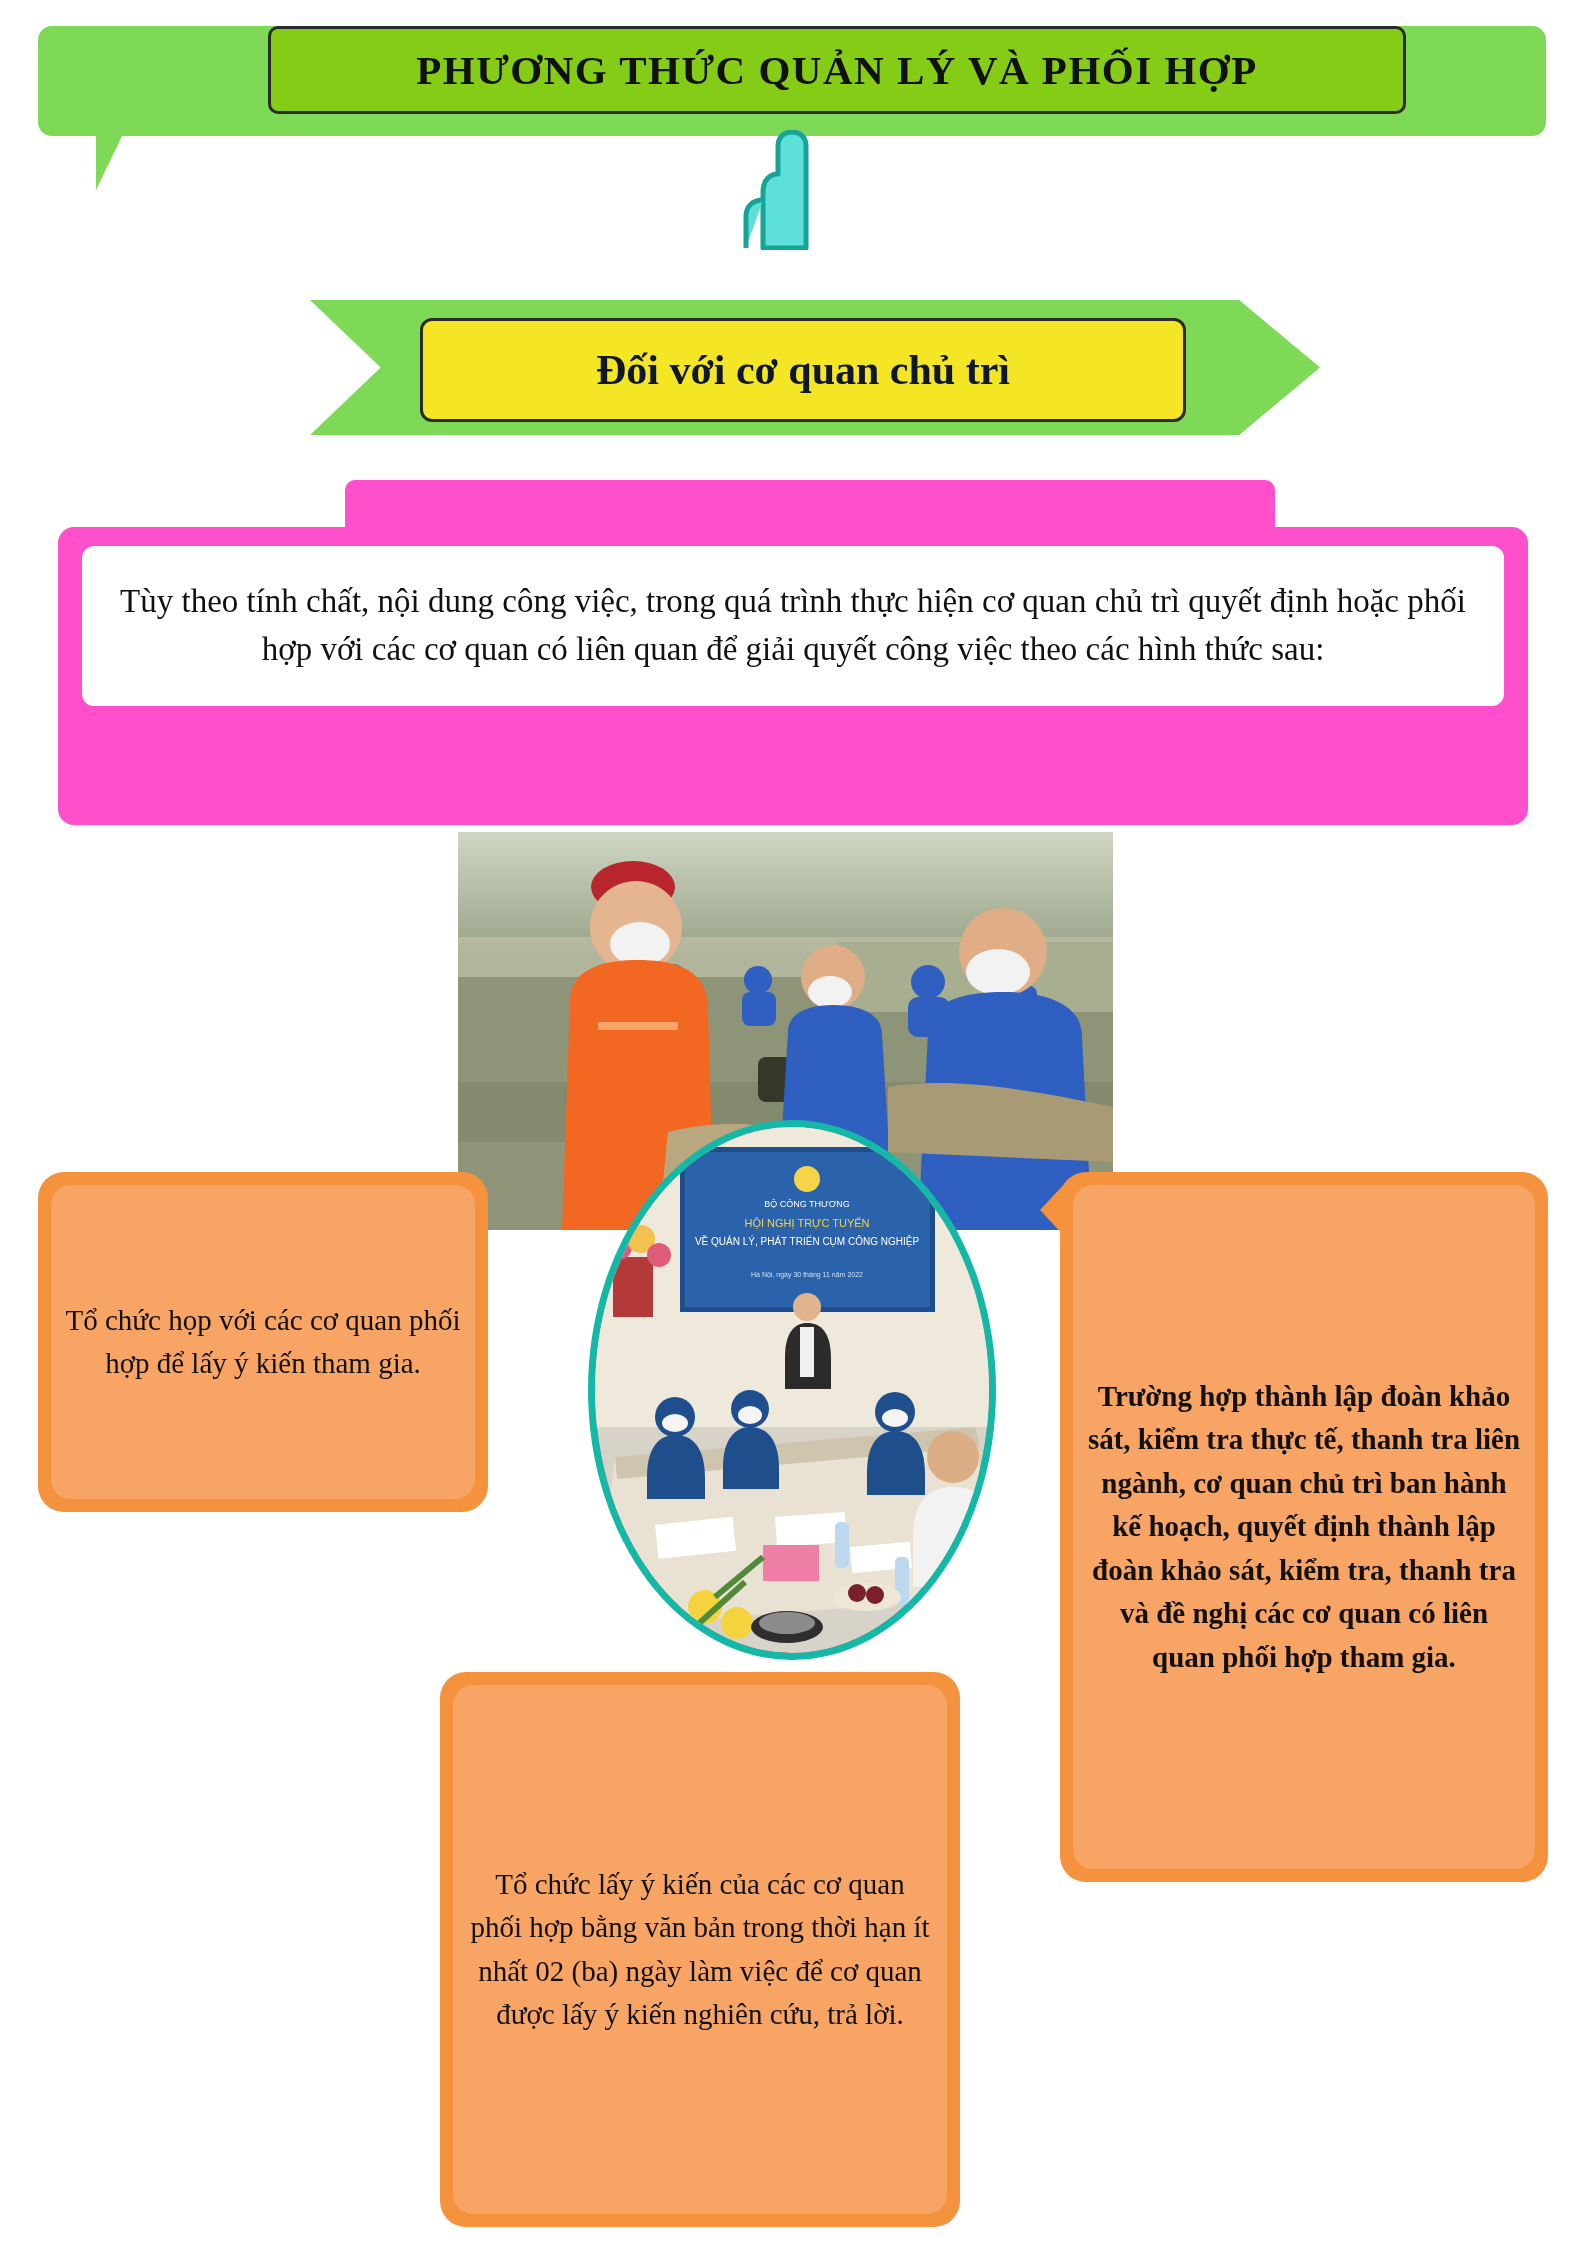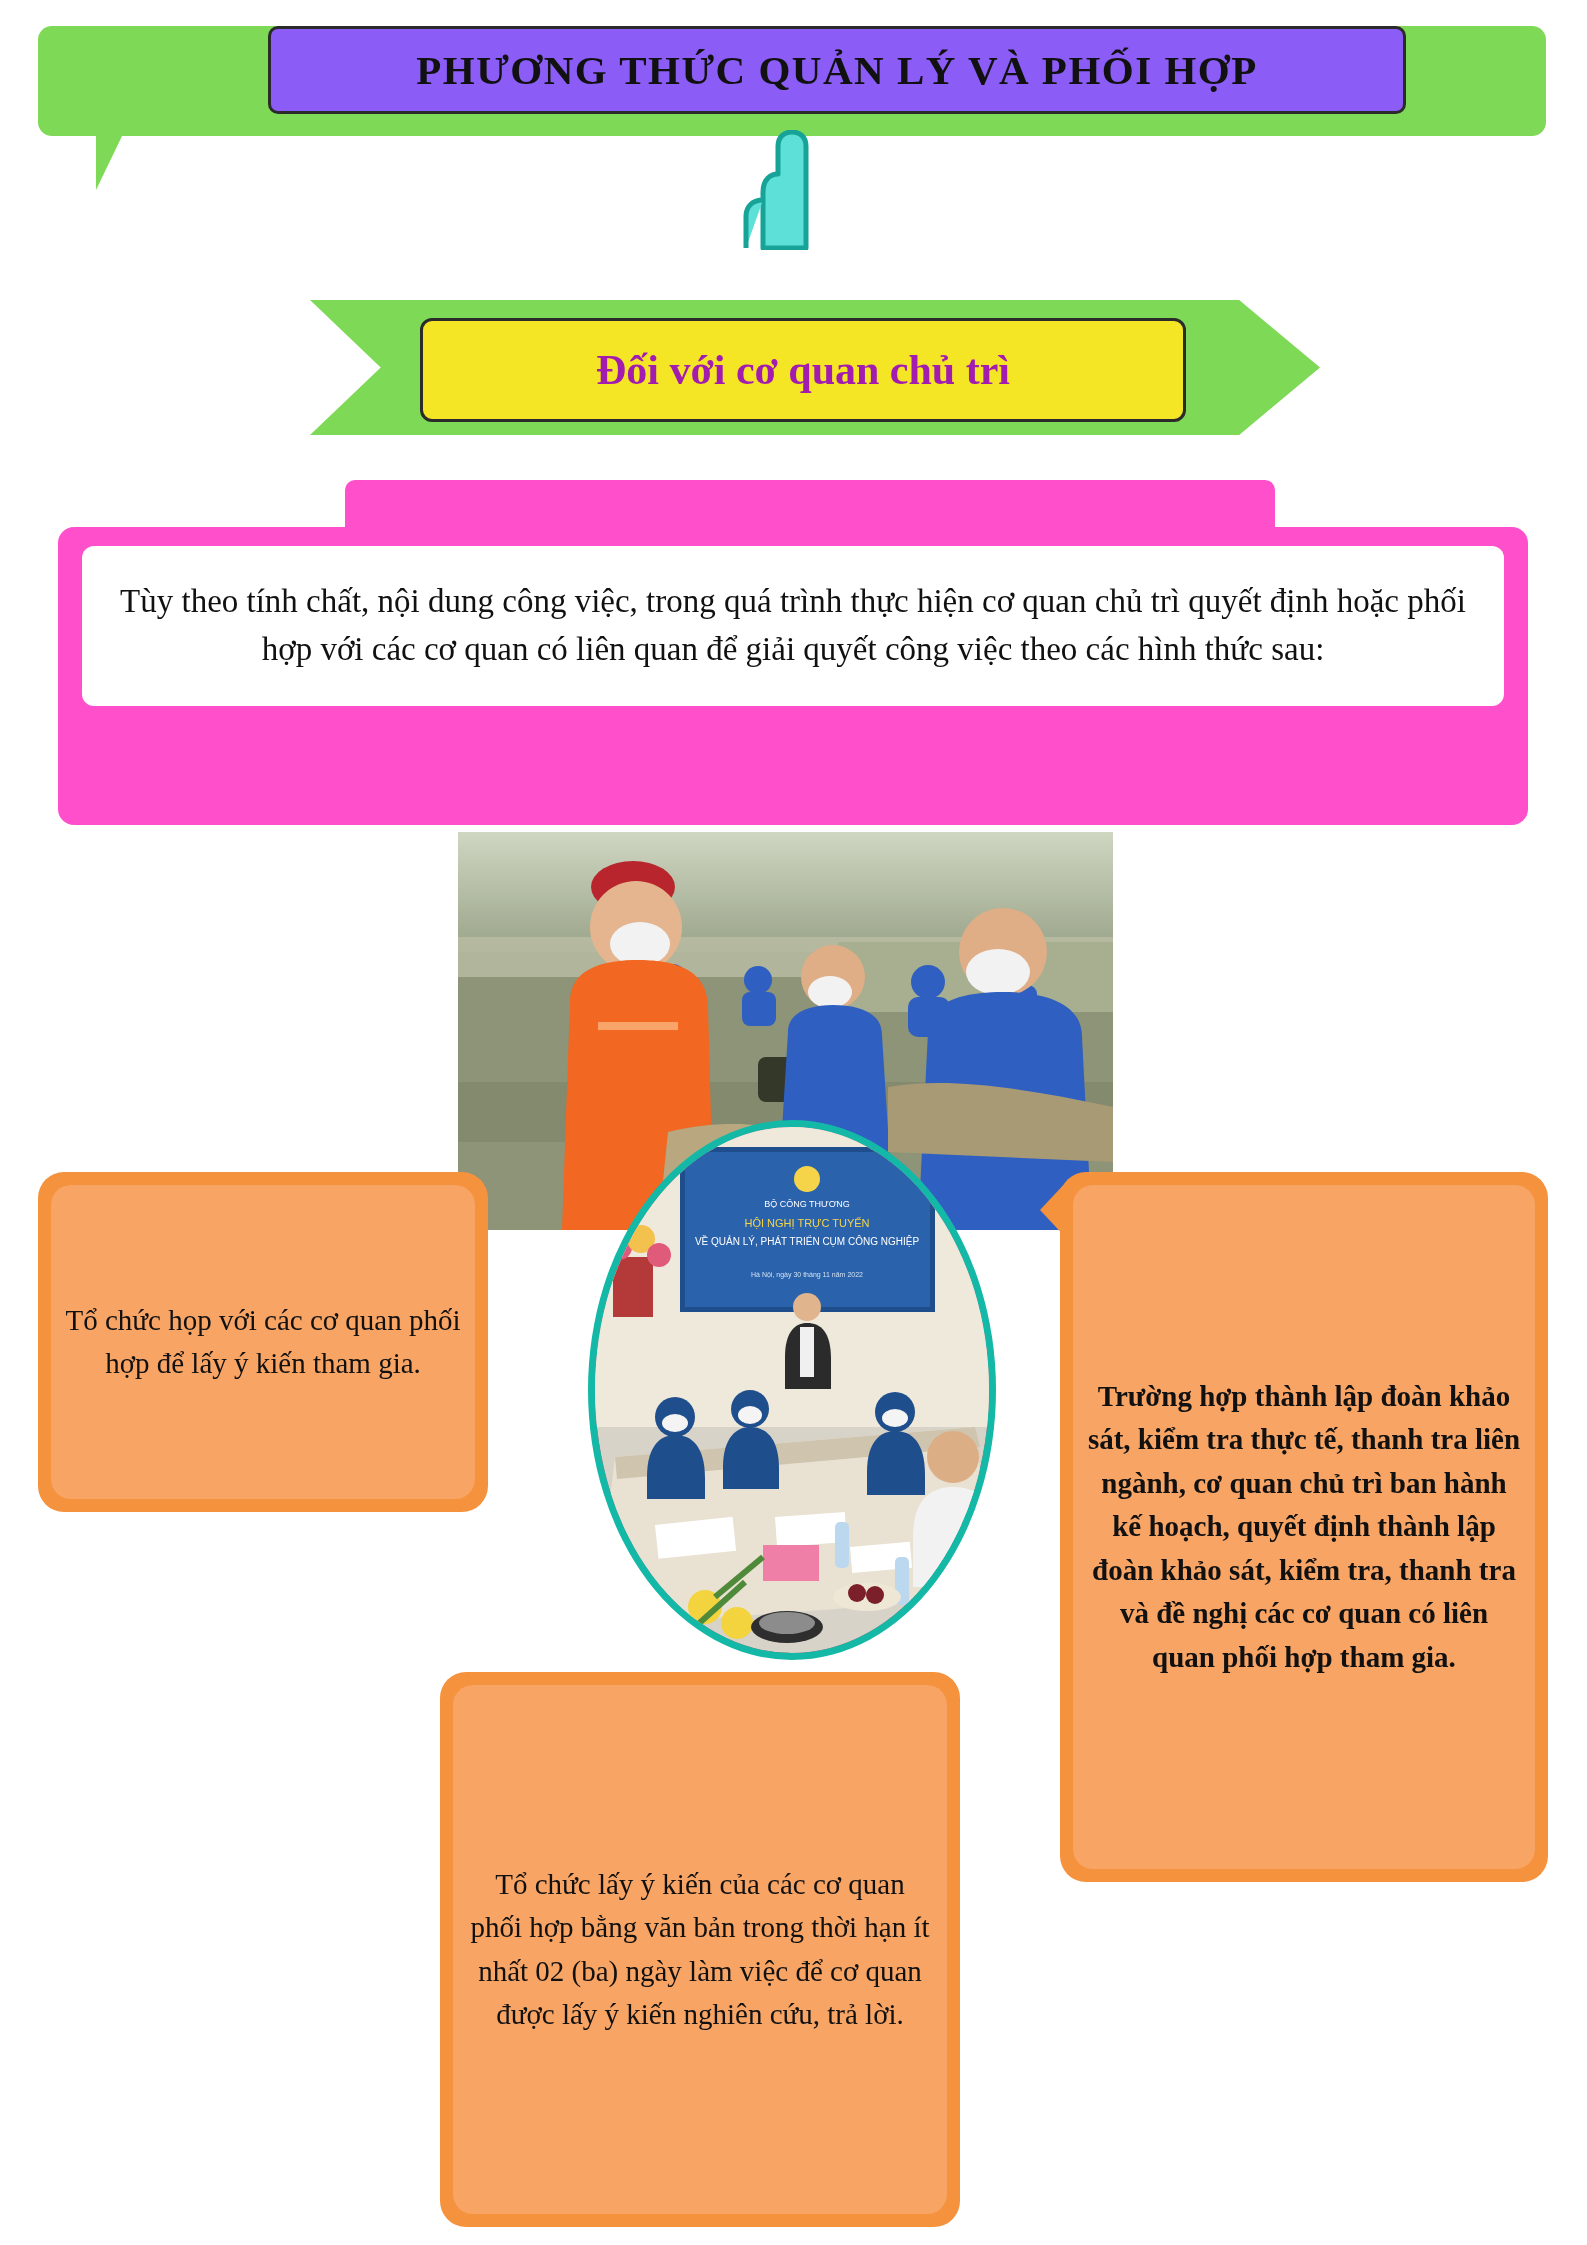--- a/index.html
+++ b/index.html
@@ -34,21 +34,21 @@
     border-left: 28px solid #7ed957;
     border-right: 28px solid transparent;
     border-bottom: 58px solid transparent;
   }
   .top-title-box {
     position: absolute;
     left: 268px;
     top: 26px;
     width: 1132px;
     height: 82px;
-    background: #8b5cf6;
+    background: #84cc16;
     border: 3px solid #2b2b2b;
     border-radius: 10px;
     display: flex;
     align-items: center;
     justify-content: center;
   }
   .top-title-text {
     font-family: "Liberation Serif", serif;
     font-weight: bold;
     font-size: 41px;
@@ -89,21 +89,21 @@
     background: #f5e625;
     border: 3px solid #2b2b2b;
     border-radius: 12px;
     display: flex;
     align-items: center;
     justify-content: center;
   }
   .green-arrow-text {
     font-weight: bold;
     font-size: 42px;
-    color: #a21caf;
+    color: #0f172a;
     white-space: nowrap;
   }
 
   
   .pink-stem {
     position: absolute;
     left: 345px;
     top: 480px;
     width: 930px;
     height: 60px;

